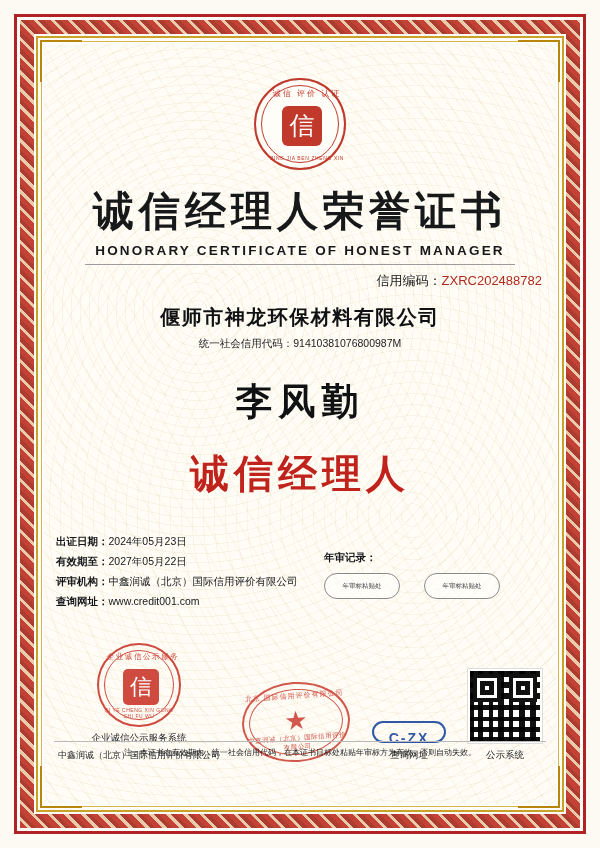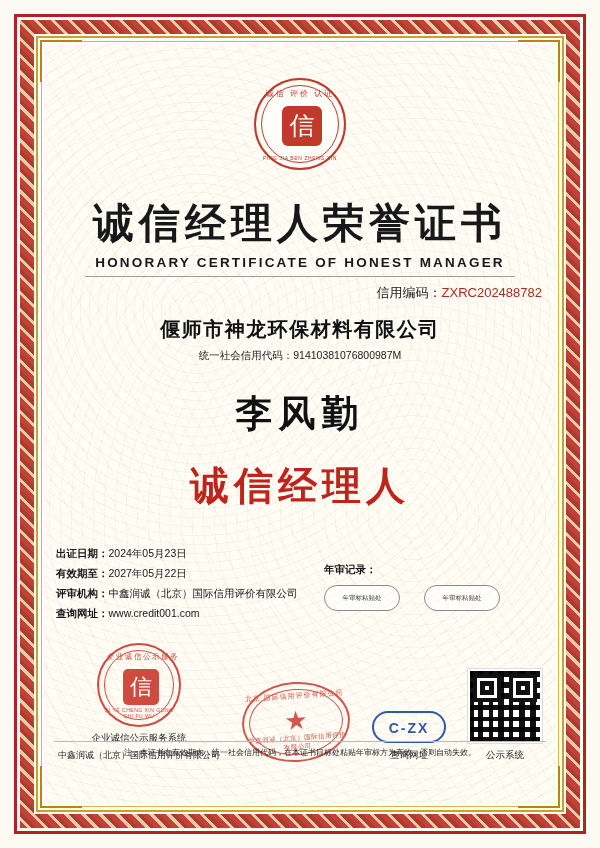--- a/index.html
+++ b/index.html
@@ -85,30 +85,30 @@
   .emblem .core {
     position: absolute; left: 26px; top: 26px;
     width: 40px; height: 40px;
     background: #c0392b;
     border-radius: 6px;
     color: #fff;
     font-size: 25px; line-height: 40px; text-align: center;
     font-family: "Liberation Serif", serif;
   }
   .emblem .arc-top, .emblem .arc-bottom {
-    position: absolute; left: 0; width: 100%;
+    position: absolute; left: 7px; width: 100%;
     text-align: center; color: #c0392b;
     font-family: "Liberation Sans", sans-serif;
   }
   .emblem .arc-top { top: 8px; font-size: 8px; letter-spacing: 2px; }
   .emblem .arc-bottom { bottom: 7px; font-size: 5px; letter-spacing: 0.6px; }
 
   
   .title-cn {
-    margin-top: 26px;
+    margin-top: 14px;
     text-align: center;
     font-family: Liberation Mono, monospace;
     font-weight: bold;
     font-size: 41px;
     letter-spacing: 5px;
     color: #17181a;
   }
   .title-en {
     margin-top: 4px;
     text-align: center;
@@ -264,21 +264,21 @@
     margin-top: 4px;
     font-size: 9.5px;
     color: #1b1c1e;
     line-height: 1.45;
     white-space: nowrap;
   }
   .seal-caption.small { font-size: 9px; }
 
   .logo-block { text-align: center; }
   .logo-mark {
-    width: 74px; height: 32px;
+    width: 74px; height: 22px;
     margin: 0 auto 6px auto;
     border: 2px solid #2f58a7;
     border-radius: 17px;
     color: #2f58a7;
     font-weight: bold;
     font-size: 14px;
     line-height: 30px;
     letter-spacing: 2px;
   }
   .logo-caption { font-size: 9.5px; color: #1b1c1e; }

